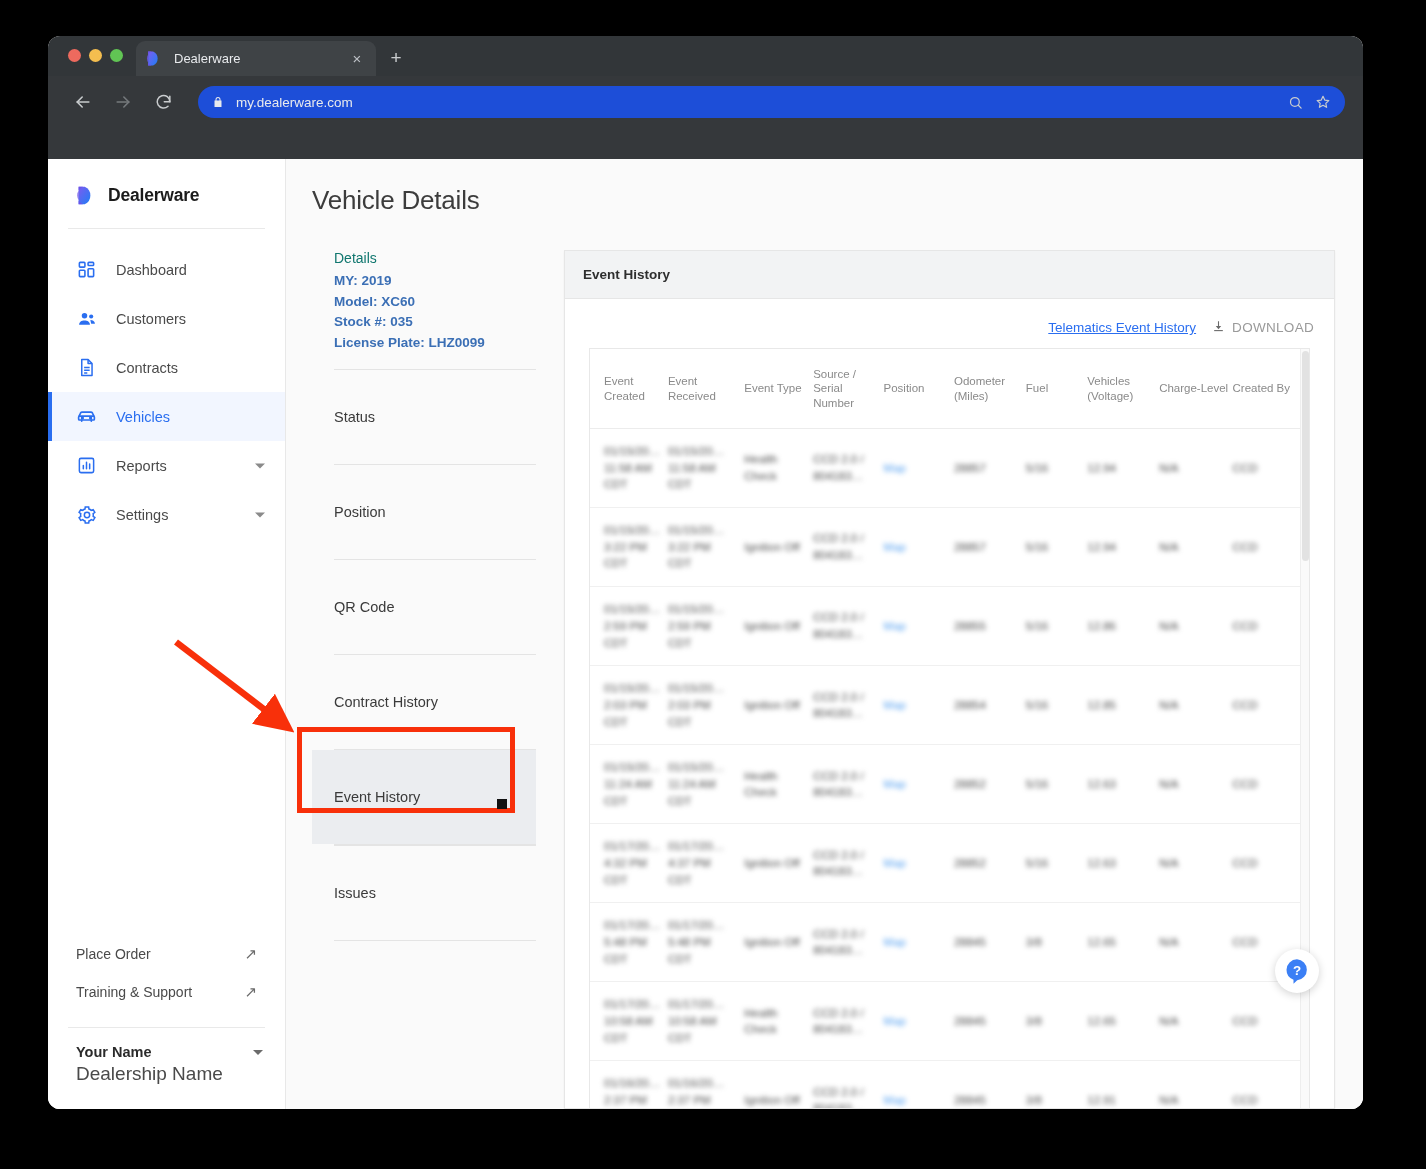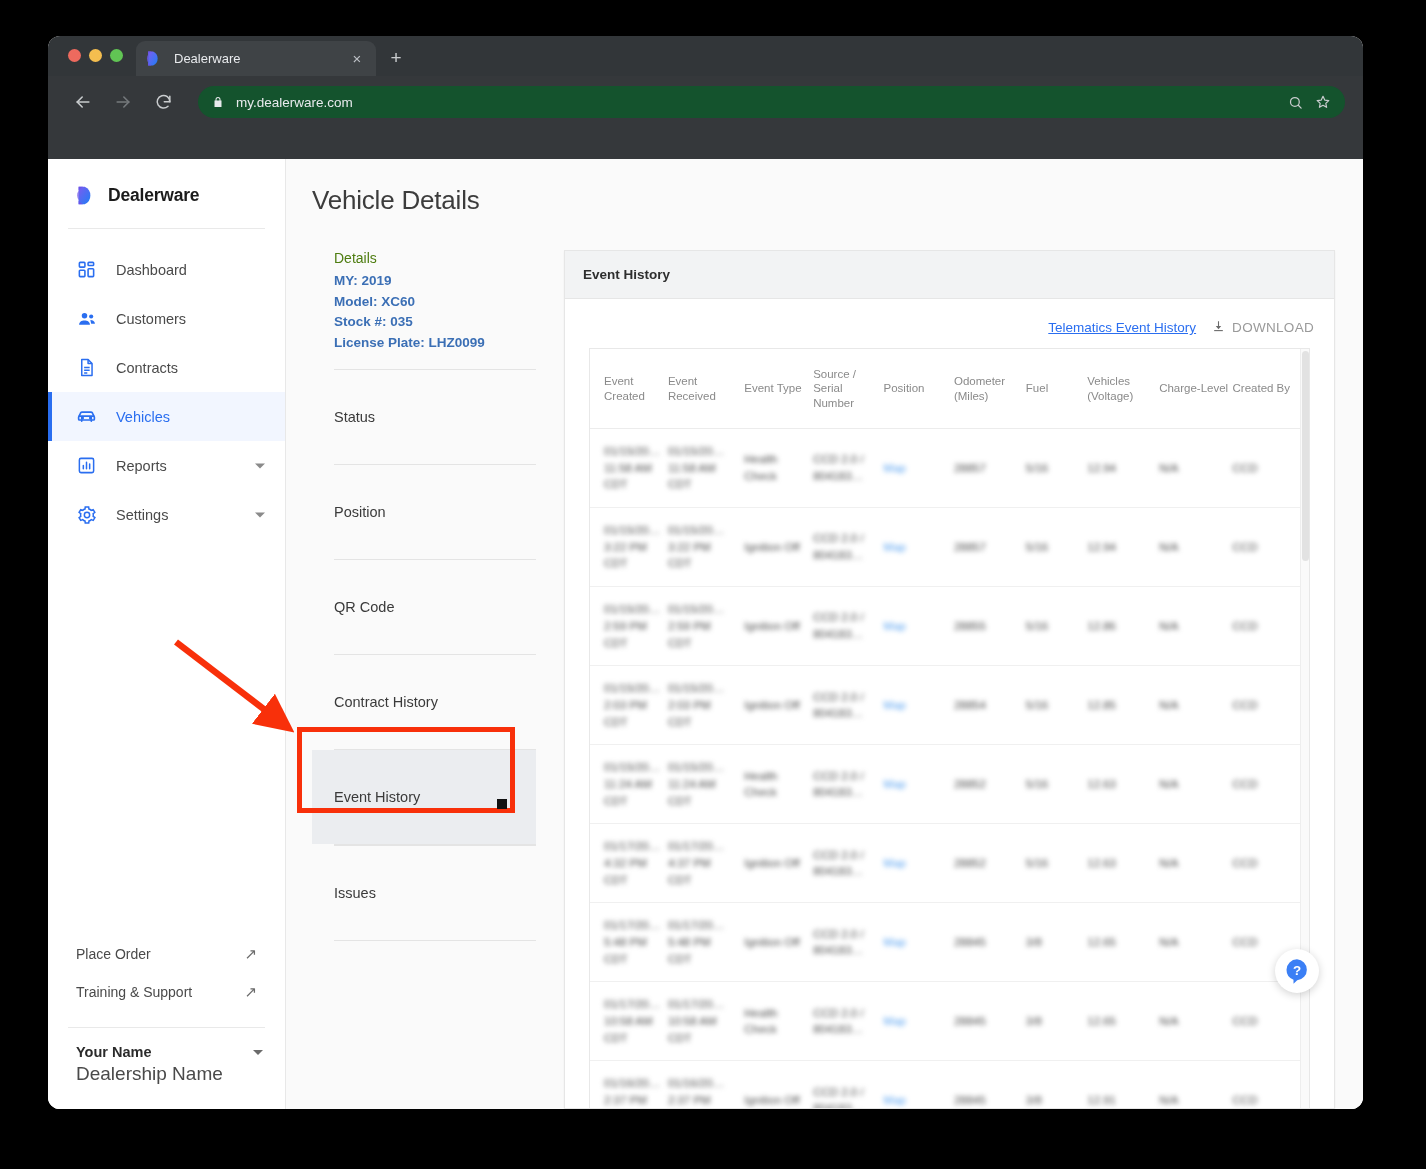--- a/index.html
+++ b/index.html
@@ -65,21 +65,21 @@
     display: flex; align-items: center;
     padding: 0 18px;
   }
   .nav-btn {
     width: 34px; height: 34px;
     display: flex; align-items: center; justify-content: center;
     color: #c9ccce; margin-right: 6px; cursor: pointer;
   }
   .nav-btn.fwd { color: #75797c; }
   .omnibox {
-    flex: 1; height: 32px; background: #14532d;
+    flex: 1; height: 32px; background: #1d4ed8;
     border-radius: 16px;
     display: flex; align-items: center;
     padding: 0 14px; margin-left: 12px;
   }
   .lock { margin-right: 12px; display:flex; }
   .url { font-size: 13.5px; color: #e8eaed; flex: 1; }
   .omni-ico { margin-left: 12px; display:flex; cursor:pointer; }
 
   .chrome-pad { height: 31px; background: #35383b; }
 
@@ -156,21 +156,21 @@
     margin-bottom: 34px; letter-spacing: -0.2px;
   }
   .content { display: flex; flex: 1; min-height: 0; }
 
   
   .details-col {
     width: 224px; flex: none;
     background: #fafafa;
   }
   .det-block { padding: 0 0 16px 22px; }
-  .det-head { font-size: 14px; color: #4d7c0f; margin-bottom: 5px; }
+  .det-head { font-size: 14px; color: #0f766e; margin-bottom: 5px; }
   .det-line { font-size: 13.5px; color: #3b6fb5; font-weight: 700; line-height: 1.52; }
   .det-sep { height:1px; background:#e4e4e4; margin: 0 0 0 22px; }
   .det-item {
     height: 94px; display:flex; align-items:center;
     padding-left: 22px; font-size: 14.5px; color: #3a3a3a;
     cursor: pointer;
   }
   .det-item.sel { background: #ebedf0; }
 
   

